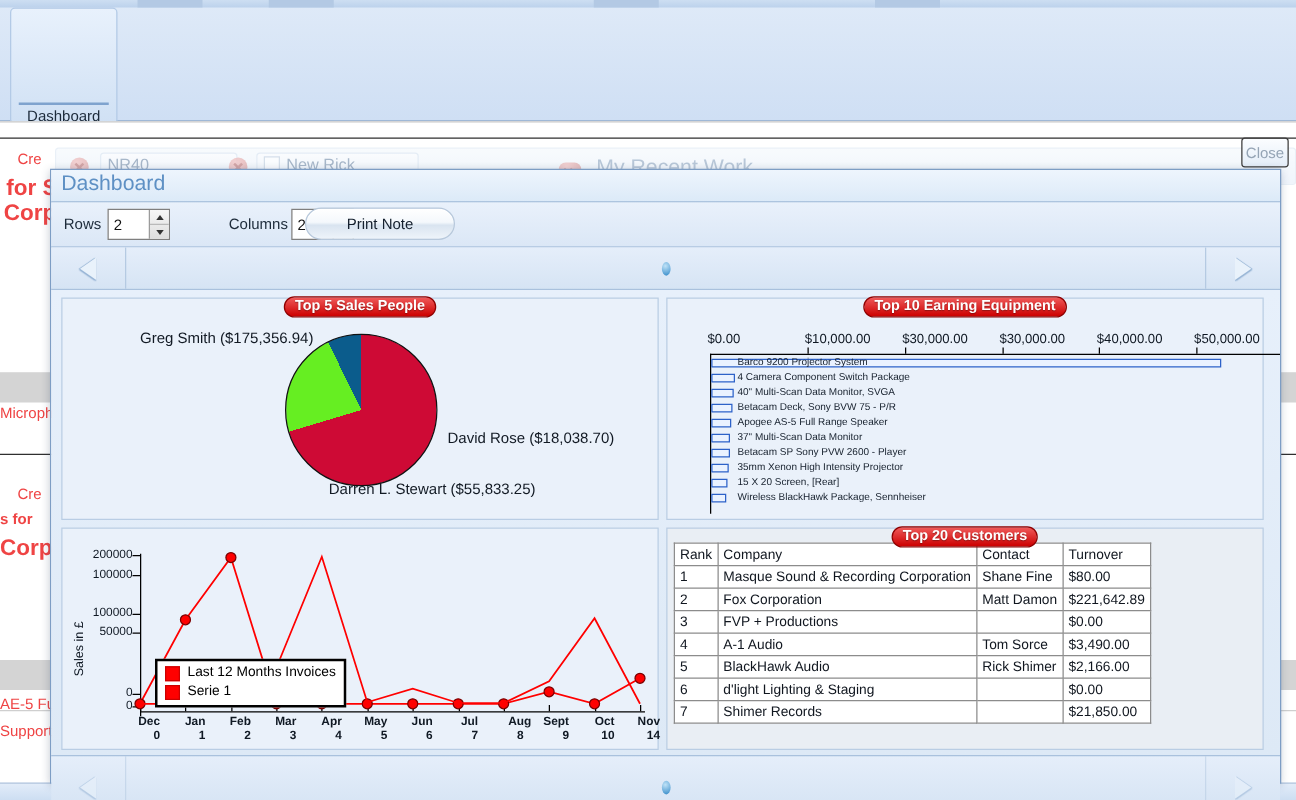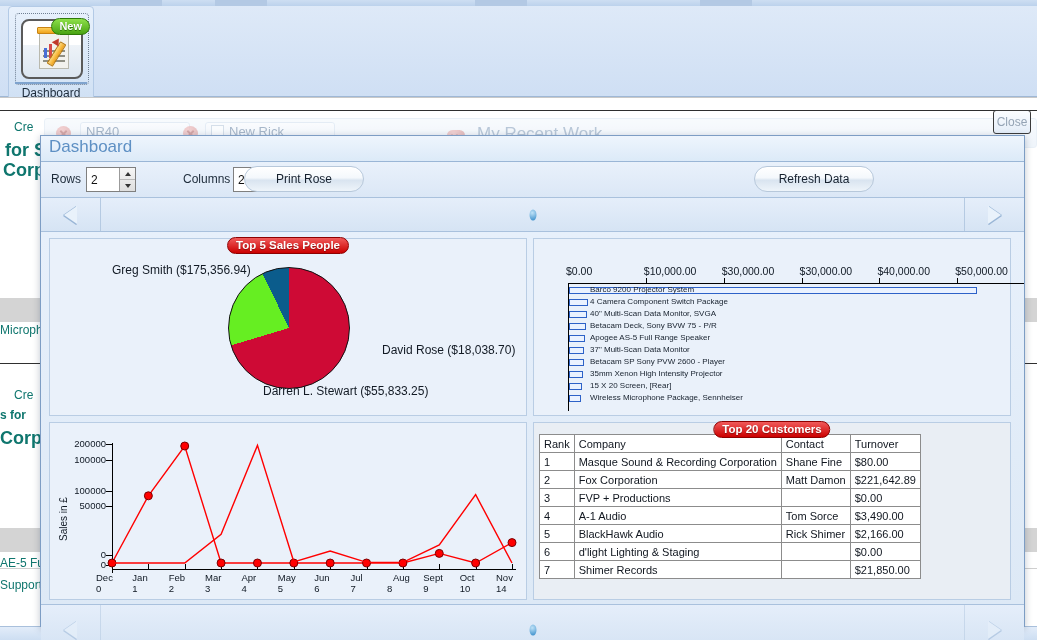--- a/index.html
+++ b/index.html
@@ -68,21 +68,21 @@
     font-size:12px; color:#1c2a3a;
   }
   .tile-underline{
     position:absolute; left:6px; right:6px; bottom:19px; height:2px; background:#7fa3ce;
   }
 
   .bg-doc-panel{
     position:absolute; left:0; top:97px; width:1037px; height:543px;
     background:#ffffff; border-top:1px solid #c8c8c8;
   }
-  .bg-doc-text{ position:absolute; color:#0f766e; white-space:nowrap; }
+  .bg-doc-text{ position:absolute; color:#ef4444; white-space:nowrap; }
   .bg-row-grey{ position:absolute; left:0; background:#d4d4d4; height:24px; }
   .bg-hr{ position:absolute; left:0; height:1px; background:#2f2f2f; }
   .bg-thin{ position:absolute; left:0; height:1px; background:#cfcfcf; }
   .bg-bottom-strip{
     position:absolute; left:0; bottom:0; width:1037px; height:14px;
     background:linear-gradient(#e2ecf9,#cddef2); border-top:1px solid #a9c0dc;
   }
 
   
   .faded-bar{
@@ -239,21 +239,21 @@
     position:absolute; font-size:8px; color:#16202d; white-space:nowrap;
     font-family:"Liberation Sans",sans-serif;
   }
 
   
   .ln-axis-lbl{ position:absolute; font-size:9.5px; color:#0f1823; white-space:nowrap; text-align:right; }
   .ln-ylabel{
     position:absolute; font-size:10px; color:#0f1823;
     transform:rotate(-90deg); transform-origin:left top; white-space:nowrap;
   }
-  .ln-xtick{ position:absolute; font-size:9.5px; color:#0f1823; text-align:left; white-space:nowrap; }
+  .ln-xtick{ position:absolute; font-size:9.5px; color:#0f1823; text-align:right; white-space:nowrap;font-weight:bold; }
   .legend-box{
     position:absolute; background:#fff; border:2px solid #000;
     padding:2px 6px 3px; z-index:6;
   }
   .legend-row{ display:flex; align-items:center; gap:6px; font-size:11px; color:#000; line-height:15px; }
   .legend-sw{ width:12px; height:12px; background:#ff0000; border:1px solid #c00; }
 
   
   table.cust{
     position:absolute; left:5px; top:11px; border-collapse:collapse;
@@ -282,36 +282,20 @@
 <div id="bg-layer">
   <div class="bg-ribbon-strip"></div>
   <div class="bg-ribbon-tabsbar">
     <div class="bg-tabnub" style="left:110px"></div>
     <div class="bg-tabnub" style="left:215px"></div>
     <div class="bg-tabnub" style="left:475px"></div>
     <div class="bg-tabnub" style="left:700px"></div>
   </div>
 
   <div class="new-tile">
-    <div class="new-tile-inner">
-      <div class="new-tile-icon">
-        <div class="doc-glyph">
-          <div class="doc-bar" style="top:16px"></div>
-          <div class="doc-bar" style="top:21px"></div>
-          <div class="doc-bar" style="top:26px"></div>
-          <div class="doc-col" style="left:4px;height:10px;background:#4a6fd6"></div>
-          <div class="doc-col" style="left:9px;height:14px;background:#d64a4a"></div>
-          <div class="doc-col" style="left:14px;height:7px;background:#4ad67a"></div>
-        </div>
-        <div class="orange-bar"></div>
-        <div class="pencil"></div>
-        <div class="pencil-tip"></div>
-      </div>
-      <div class="new-badge">New</div>
-    </div>
     <div class="tile-underline"></div>
     <div class="new-tile-label">Dashboard</div>
   </div>
 
   <div class="bg-doc-panel">
     <div class="bg-hr" style="top:12px;width:1037px"></div>
     <div class="bg-thin" style="top:200px;width:1037px"></div>
     <div class="bg-row-grey" style="top:200px;width:1037px"></div>
     <div class="bg-hr" style="top:265px;width:1037px"></div>
     <div class="bg-row-grey" style="top:430px;width:1037px"></div>
@@ -361,47 +345,47 @@
     </div>
     <div class="lbl" style="left:142px">Columns</div>
     <div class="spin" style="left:192px">
       <input readonly="" value="2" style="">
       <div class="spin-btns">
         <div class="spin-b spin-up"></div>
         <div class="spin-b spin-dn"></div>
       </div>
     </div>
 
-    <div class="pill-btn" style="left:203px; width:120px">Print Rose</div>
-    <div class="pill-btn" style="left:713px; width:120px">Refresh Data</div>
+    <div class="pill-btn" style="left:203px; width:120px">Print Note</div>
   </div>
 
   <div class="nav-strip">
     <div class="nav-arrow-cell">
       <div class="tri-left"></div>
     </div>
     <div class="nav-mid">
       <div class="nav-dot"></div>
     </div>
     <div class="nav-arrow-cell right">
       <div class="tri-right"></div>
     </div>
   </div>
 
   <div class="dash-body">
 
     <div class="panel">
       <div class="panel-title">Top 5 Sales People</div>
       <div class="pie" id="pie-shape" style="background: conic-gradient(rgb(206, 10, 53) 0deg, rgb(206, 10, 53) 253.295deg, rgb(102, 238, 34) 253.295deg, rgb(102, 238, 34) 333.944deg, rgb(11, 92, 140) 333.944deg, rgb(11, 92, 140) 360deg);"></div>
       <div class="pie-label" style="left:62px; top:24px;">Greg Smith ($175,356.94)</div>
-      <div class="pie-label" style="left:308px; top:104px;margin-left:24px;">David Rose ($18,038.70)</div>
+      <div class="pie-label" style="left:308px; top:104px;">David Rose ($18,038.70)</div>
       <div class="pie-label" style="left:213px; top:145px;">Darren L. Stewart ($55,833.25)</div>
     </div>
 
     <div class="panel">
+      <div class="panel-title">Top 10 Earning Equipment</div>
       <div id="bar-chart" style="position:absolute;inset:0;">
           <div class="bar-axis-lbl" style="left: 32px; top: 26px;">$0.00</div>
           <div class="bar-axis-lbl" style="left: 109.857px; top: 26px;">$10,000.00</div>
           <div class="bar-tick" style="left: 111.857px; top: 39px; height: 5px;"></div>
           <div class="bar-axis-lbl" style="left: 187.714px; top: 26px;">$30,000.00</div>
           <div class="bar-tick" style="left: 189.714px; top: 39px; height: 5px;"></div>
           <div class="bar-axis-lbl" style="left: 265.571px; top: 26px;">$30,000.00</div>
           <div class="bar-tick" style="left: 267.571px; top: 39px; height: 5px;"></div>
           <div class="bar-axis-lbl" style="left: 343.429px; top: 26px;">$40,000.00</div>
           <div class="bar-tick" style="left: 345.429px; top: 39px; height: 5px;"></div>
@@ -421,21 +405,21 @@
           <div class="bar-name" style="left: 56px; top: 94px;">Apogee AS-5 Full Range Speaker</div>
           <div class="bar-row" style="left: 35px; top: 108px; width: 15.1821px;"></div>
           <div class="bar-name" style="left: 56px; top: 106px;">37" Multi-Scan Data Monitor</div>
           <div class="bar-row" style="left: 35px; top: 120px; width: 14.7929px;"></div>
           <div class="bar-name" style="left: 56px; top: 118px;">Betacam SP Sony PVW 2600 - Player</div>
           <div class="bar-row" style="left: 35px; top: 132px; width: 14.4036px;"></div>
           <div class="bar-name" style="left: 56px; top: 130px;">35mm Xenon High Intensity Projector</div>
           <div class="bar-row" style="left: 35px; top: 144px; width: 13.2357px;"></div>
           <div class="bar-name" style="left: 56px; top: 142px;">15 X 20 Screen, [Rear]</div>
           <div class="bar-row" style="left: 35px; top: 156px; width: 12.0679px;"></div>
-          <div class="bar-name" style="left: 56px; top: 154px;">Wireless Microphone Package, Sennheiser</div>
+          <div class="bar-name" style="left: 56px; top: 154px;">Wireless BlackHawk Package, Sennheiser</div>
         </div>
     </div>
 
     <div class="panel">
       <div id="line-chart" style="position:absolute;inset:0;">
           <div class="bar-axis-v" style="left: 62px; top: 20px; height: 130px;"></div>
           <div class="bar-axis-h" style="left: 62px; top: 146px; width: 404px;"></div>
           <div class="ln-axis-lbl" style="left: 8px; top: 15px; width: 48px;">200000</div>
           <div class="bar-axis-h" style="left: 56px; top: 21px; width: 6px;"></div>
           <div class="ln-axis-lbl" style="left: 8px; top: 31px; width: 48px;">100000</div>
@@ -495,20 +479,30 @@
             <circle cx="243.81818181818184" cy="140" r="4" fill="#ff0000" stroke="#7a0000"></circle>
             <circle cx="280.1818181818182" cy="140" r="4" fill="#ff0000" stroke="#7a0000"></circle>
             <circle cx="316.54545454545456" cy="140" r="4" fill="#ff0000" stroke="#7a0000"></circle>
             <circle cx="352.90909090909093" cy="140" r="4" fill="#ff0000" stroke="#7a0000"></circle>
             <circle cx="389.2727272727273" cy="130.4" r="4" fill="#ff0000" stroke="#7a0000"></circle>
             <circle cx="425.6363636363637" cy="140" r="4" fill="#ff0000" stroke="#7a0000"></circle>
             <circle cx="462.00000000000006" cy="119.6" r="4" fill="#ff0000" stroke="#7a0000"></circle>
             <polyline points="62,140 98.36363636363637,140 134.72727272727275,140 171.0909090909091,111.2 207.45454545454547,22.400000000000006 243.81818181818184,138.8 280.1818181818182,128 316.54545454545456,139.4 352.90909090909093,139.4 389.2727272727273,122 425.6363636363637,71.60000000000001 462.00000000000006,140" fill="none" stroke="#ff0000" stroke-width="1.4"></polyline>
           </svg>
         </div>
+      <div class="legend-box" style="left:74px; top:104px;">
+        <div class="legend-row">
+          <span class="legend-sw"></span>
+          <span>Last 12 Months Invoices</span>
+        </div>
+        <div class="legend-row">
+          <span class="legend-sw"></span>
+          <span>Serie 1</span>
+        </div>
+      </div>
     </div>
 
     <div class="panel table-panel">
       <div class="panel-title">Top 20 Customers</div>
       <table class="cust">
         <thead>
             <tr id="cust-head">
               <th class="col-rank">Rank</th>
               <th class="col-company">Company</th>
               <th class="col-contact">Contact</th>

